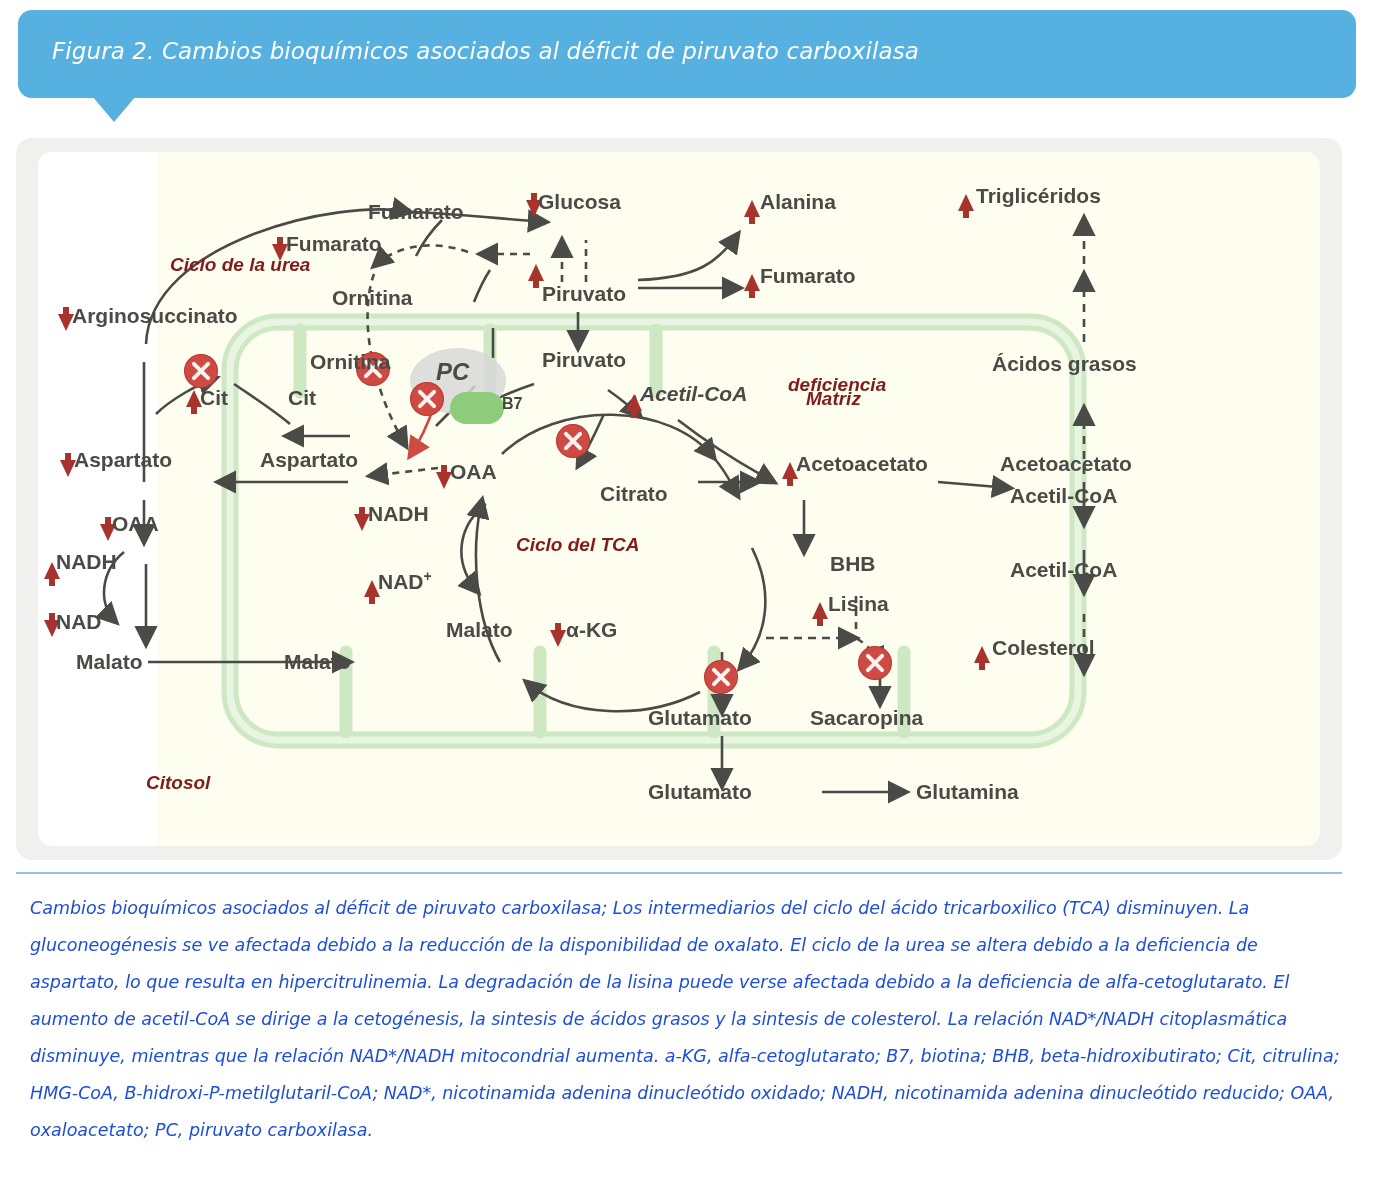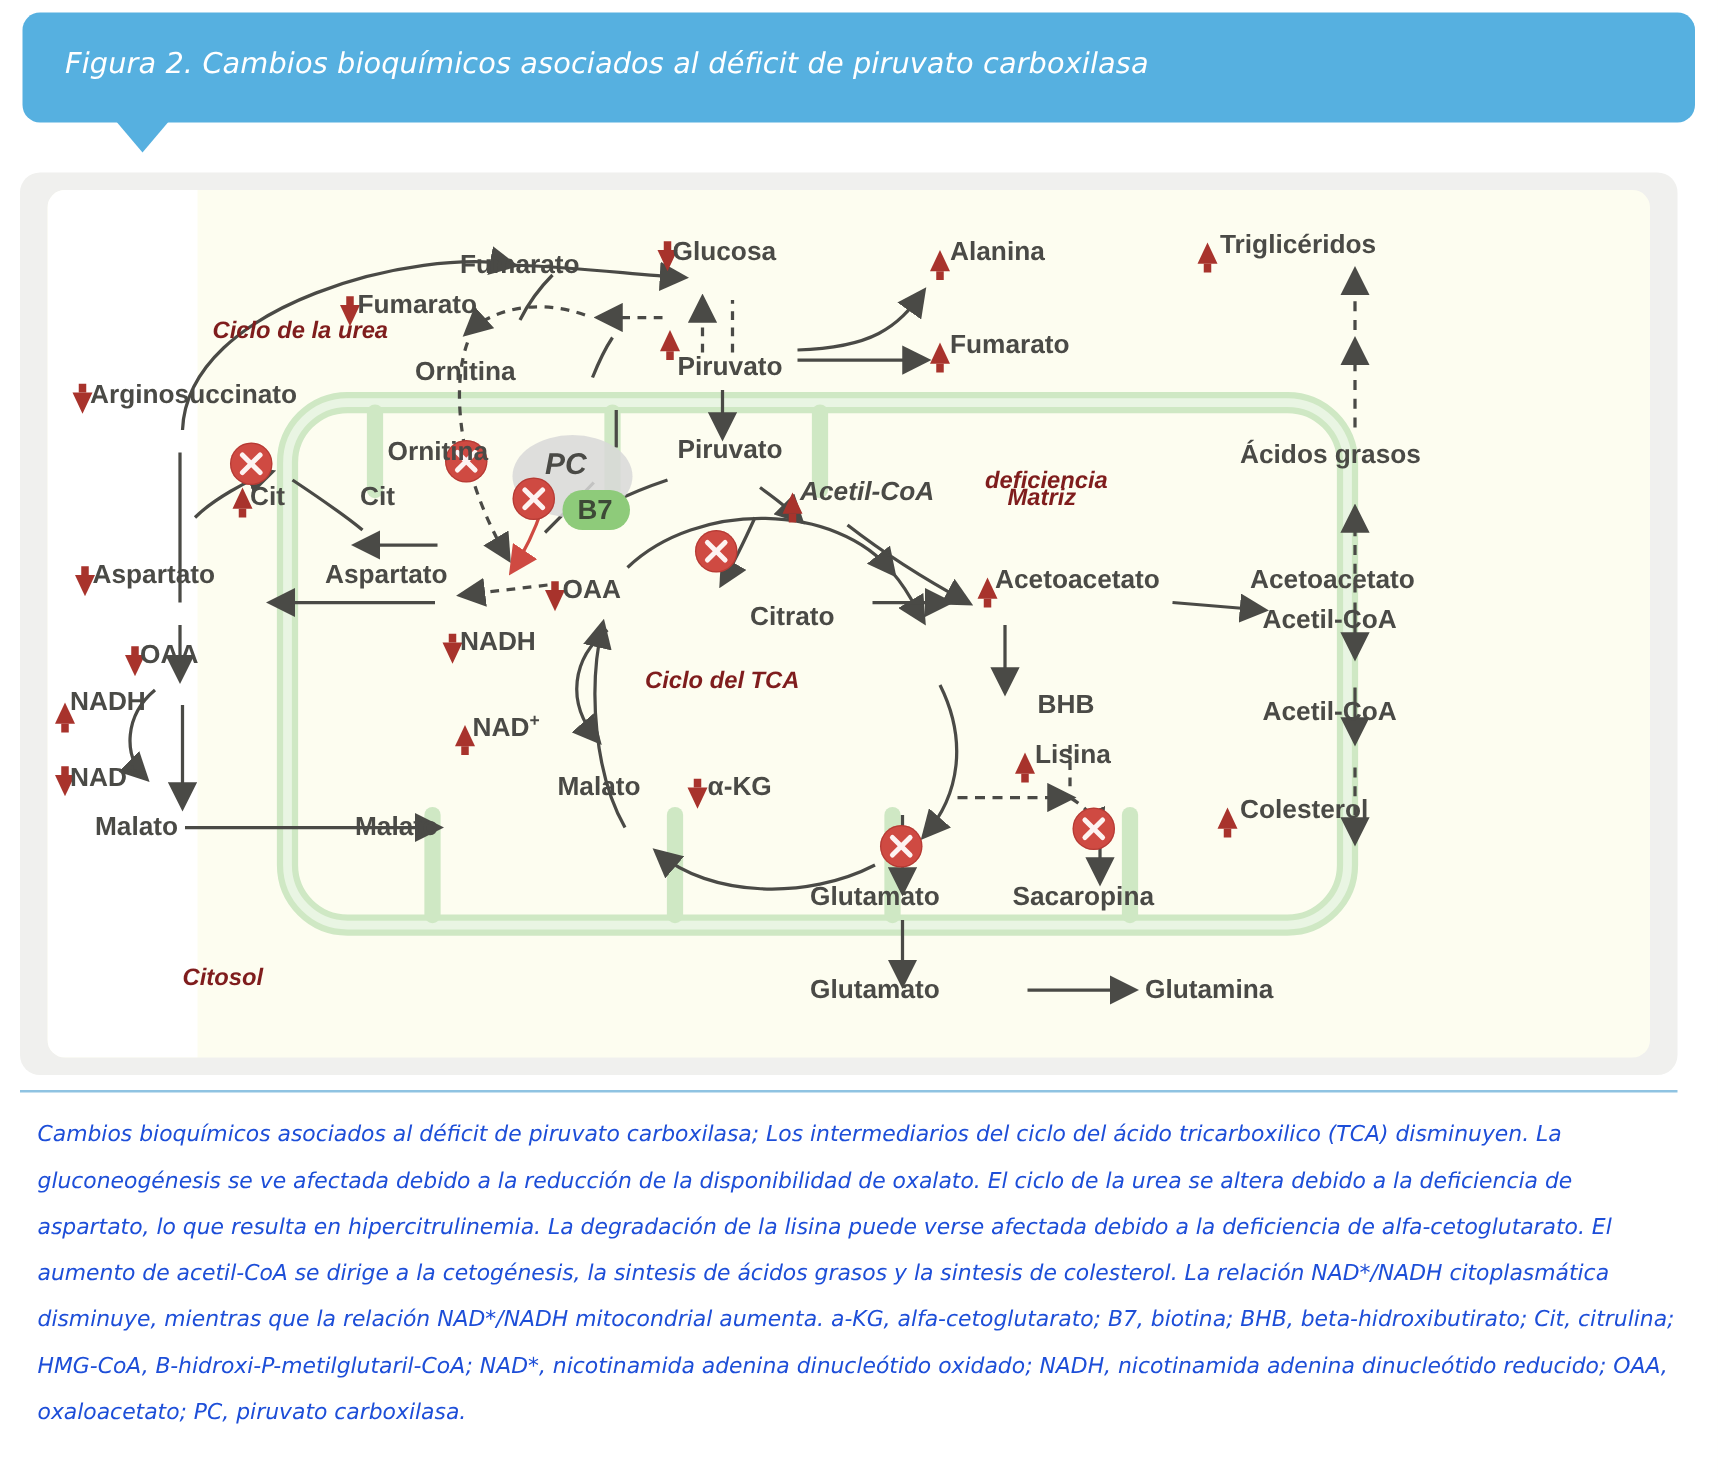--- a/index.html
+++ b/index.html
@@ -51,22 +51,22 @@
     width:4px;height:24px;background:#fdf3f1;border-radius:2px;}
   .block:before{transform:rotate(45deg);}
   .block:after{transform:rotate(-45deg);}
 
   
   .enzyme{position:absolute;width:96px;height:66px;background:#d8d8d8;
     border-radius:48px/33px;opacity:.85;}
   .enzyme-lbl{position:absolute;font-size:24px;font-weight:700;color:#4a4a46;
     font-family:"Liberation Sans",sans-serif;font-style:italic;}
   .b7{position:absolute;width:54px;height:32px;background:#8ecb7a;border-radius:16px;}
-  .b7-lbl{position:absolute;font-size:22px;font-weight:700;color:#3d4a36;
-    font-family:"Liberation Sans",sans-serif;}
+  .b7-lbl{position:absolute;font-size:16px;font-weight:700;color:#3d4a36;
+    font-family:"Liberation Sans",sans-serif;margin-left:40px;}
 
   
   .caprule{position:absolute;left:16px;top:872px;width:1326px;height:2px;background:#8fc3e2;}
   .caption{position:absolute;left:30px;top:890px;width:1314px;
     font-family:"DejaVu Sans",sans-serif;font-style:italic;font-size:17.5px;
     line-height:37px;color:#1d4ed8;text-align:left;}
 </style>
 </head>
 <body>
 

